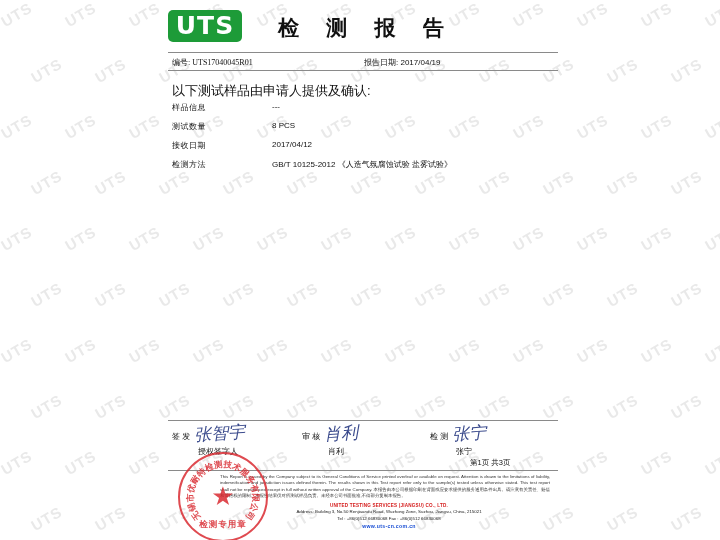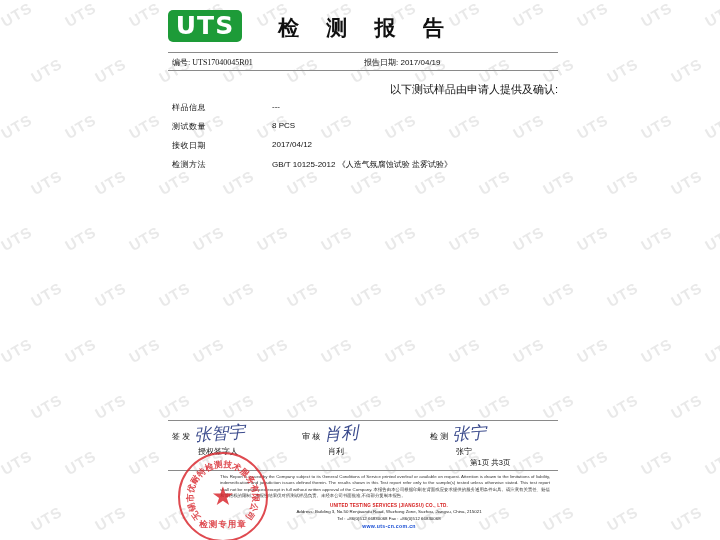--- a/index.html
+++ b/index.html
@@ -134,25 +134,24 @@
     white-space: nowrap;
     letter-spacing: 0.5px;
   }
   .field .val {
     position: absolute;
     left: 100px;
     top: 0;
     white-space: nowrap;
   }
   .note {
-    font-size: 11px;
+    font-size: 13px;
     color: #111;
     height: 20px;
     padding-top: 4px;
-    text-align: right;
   }
   
   .sig-line {
     position: absolute;
     left: 168px;
     top: 420px;
     width: 390px;
     height: 1px;
     background: #8a8a8a;
   }

